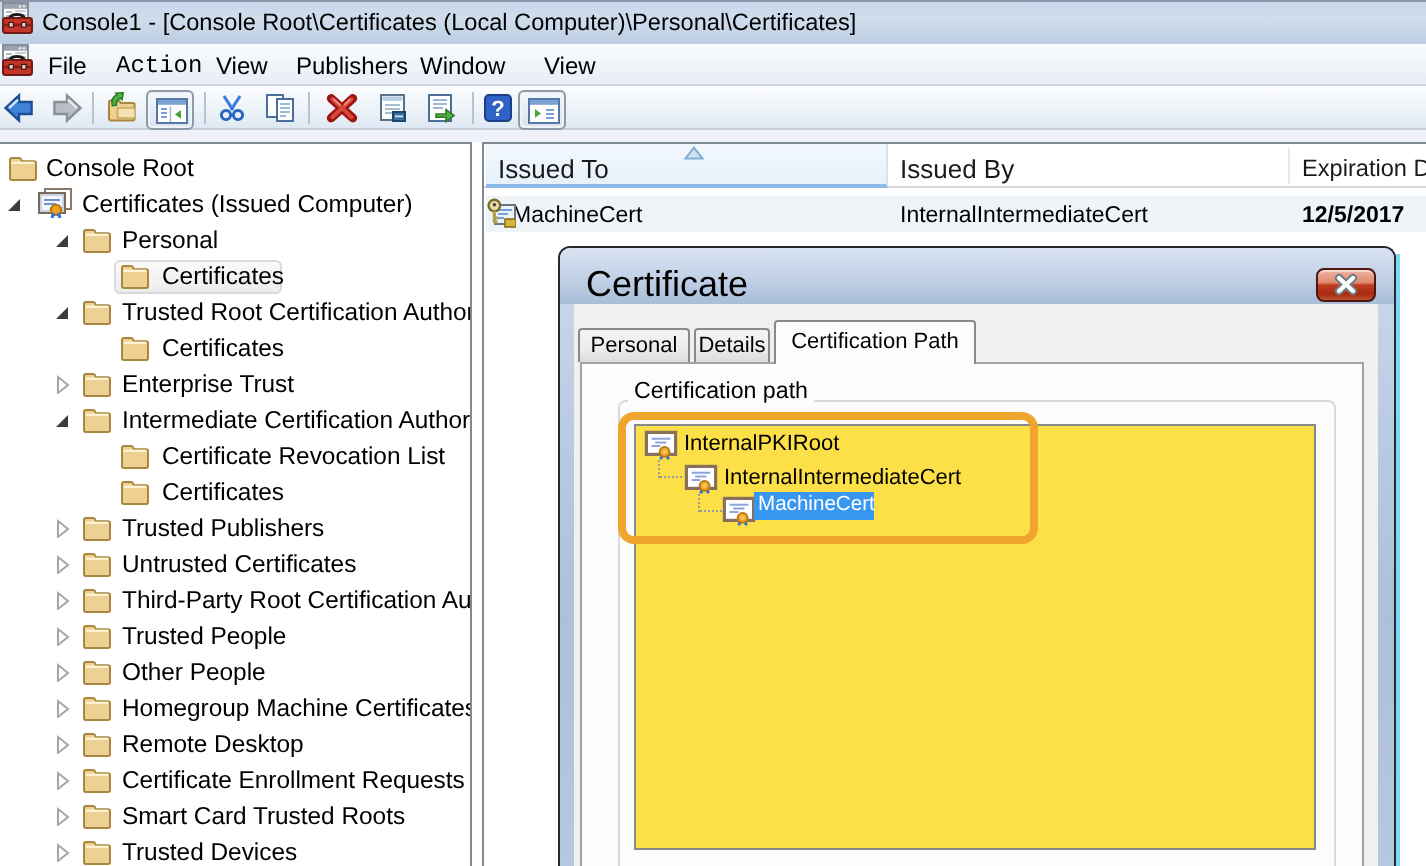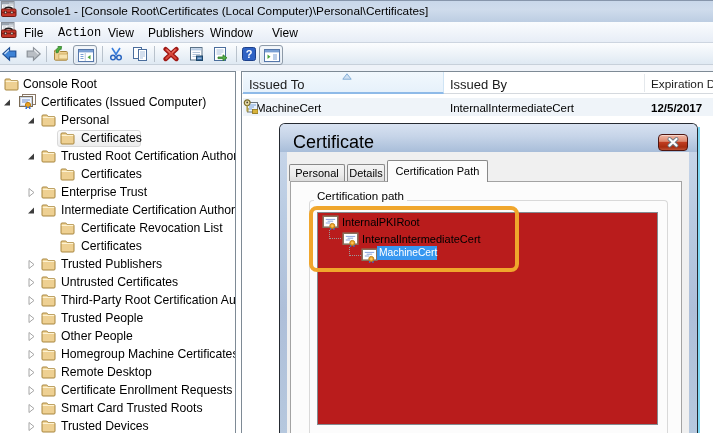--- a/index.html
+++ b/index.html
@@ -67,21 +67,21 @@
   #tab3 { top:8px; height:22px; line-height:20px; background:#fcfcfc; z-index:3; }
 
   #tabpage { position:absolute; left:3px; top:29px; width:392px; height:253px;
      background:#fcfcfc; border:1px solid #a3a3a3; }
 
   #groupbox { position:absolute; left:22px; top:48px; width:359px; height:235px;
      border:1px solid #d9d9d9; border-bottom:none; border-radius:4px 4px 0 0; }
   #grouplabel { position:absolute; left:27px; top:37px; background:#fcfcfc; padding:0 3px; font-size:11.6px; }
 
   #listbox { position:absolute; left:30px; top:60px; width:341px; height:213px;
-     background:#b91c1c; border:1px solid #848a90; }
+     background:#fde047; border:1px solid #848a90; }
 
   .crow { position:absolute; font-size:11.5px; white-space:nowrap; }
   #mchl { position:absolute; left:59px; top:33px; width:60px; height:14px; background:#3797f0; color:#fff;
       font-size:10.3px !important; line-height:14px; padding-left:2px; }
 
   #orange { left:309px; top:206px; width:210px; height:66px; border:4px solid #f0a62c; border-radius:8px; z-index:9; }
 </style>
 </head>
 <body>
 

